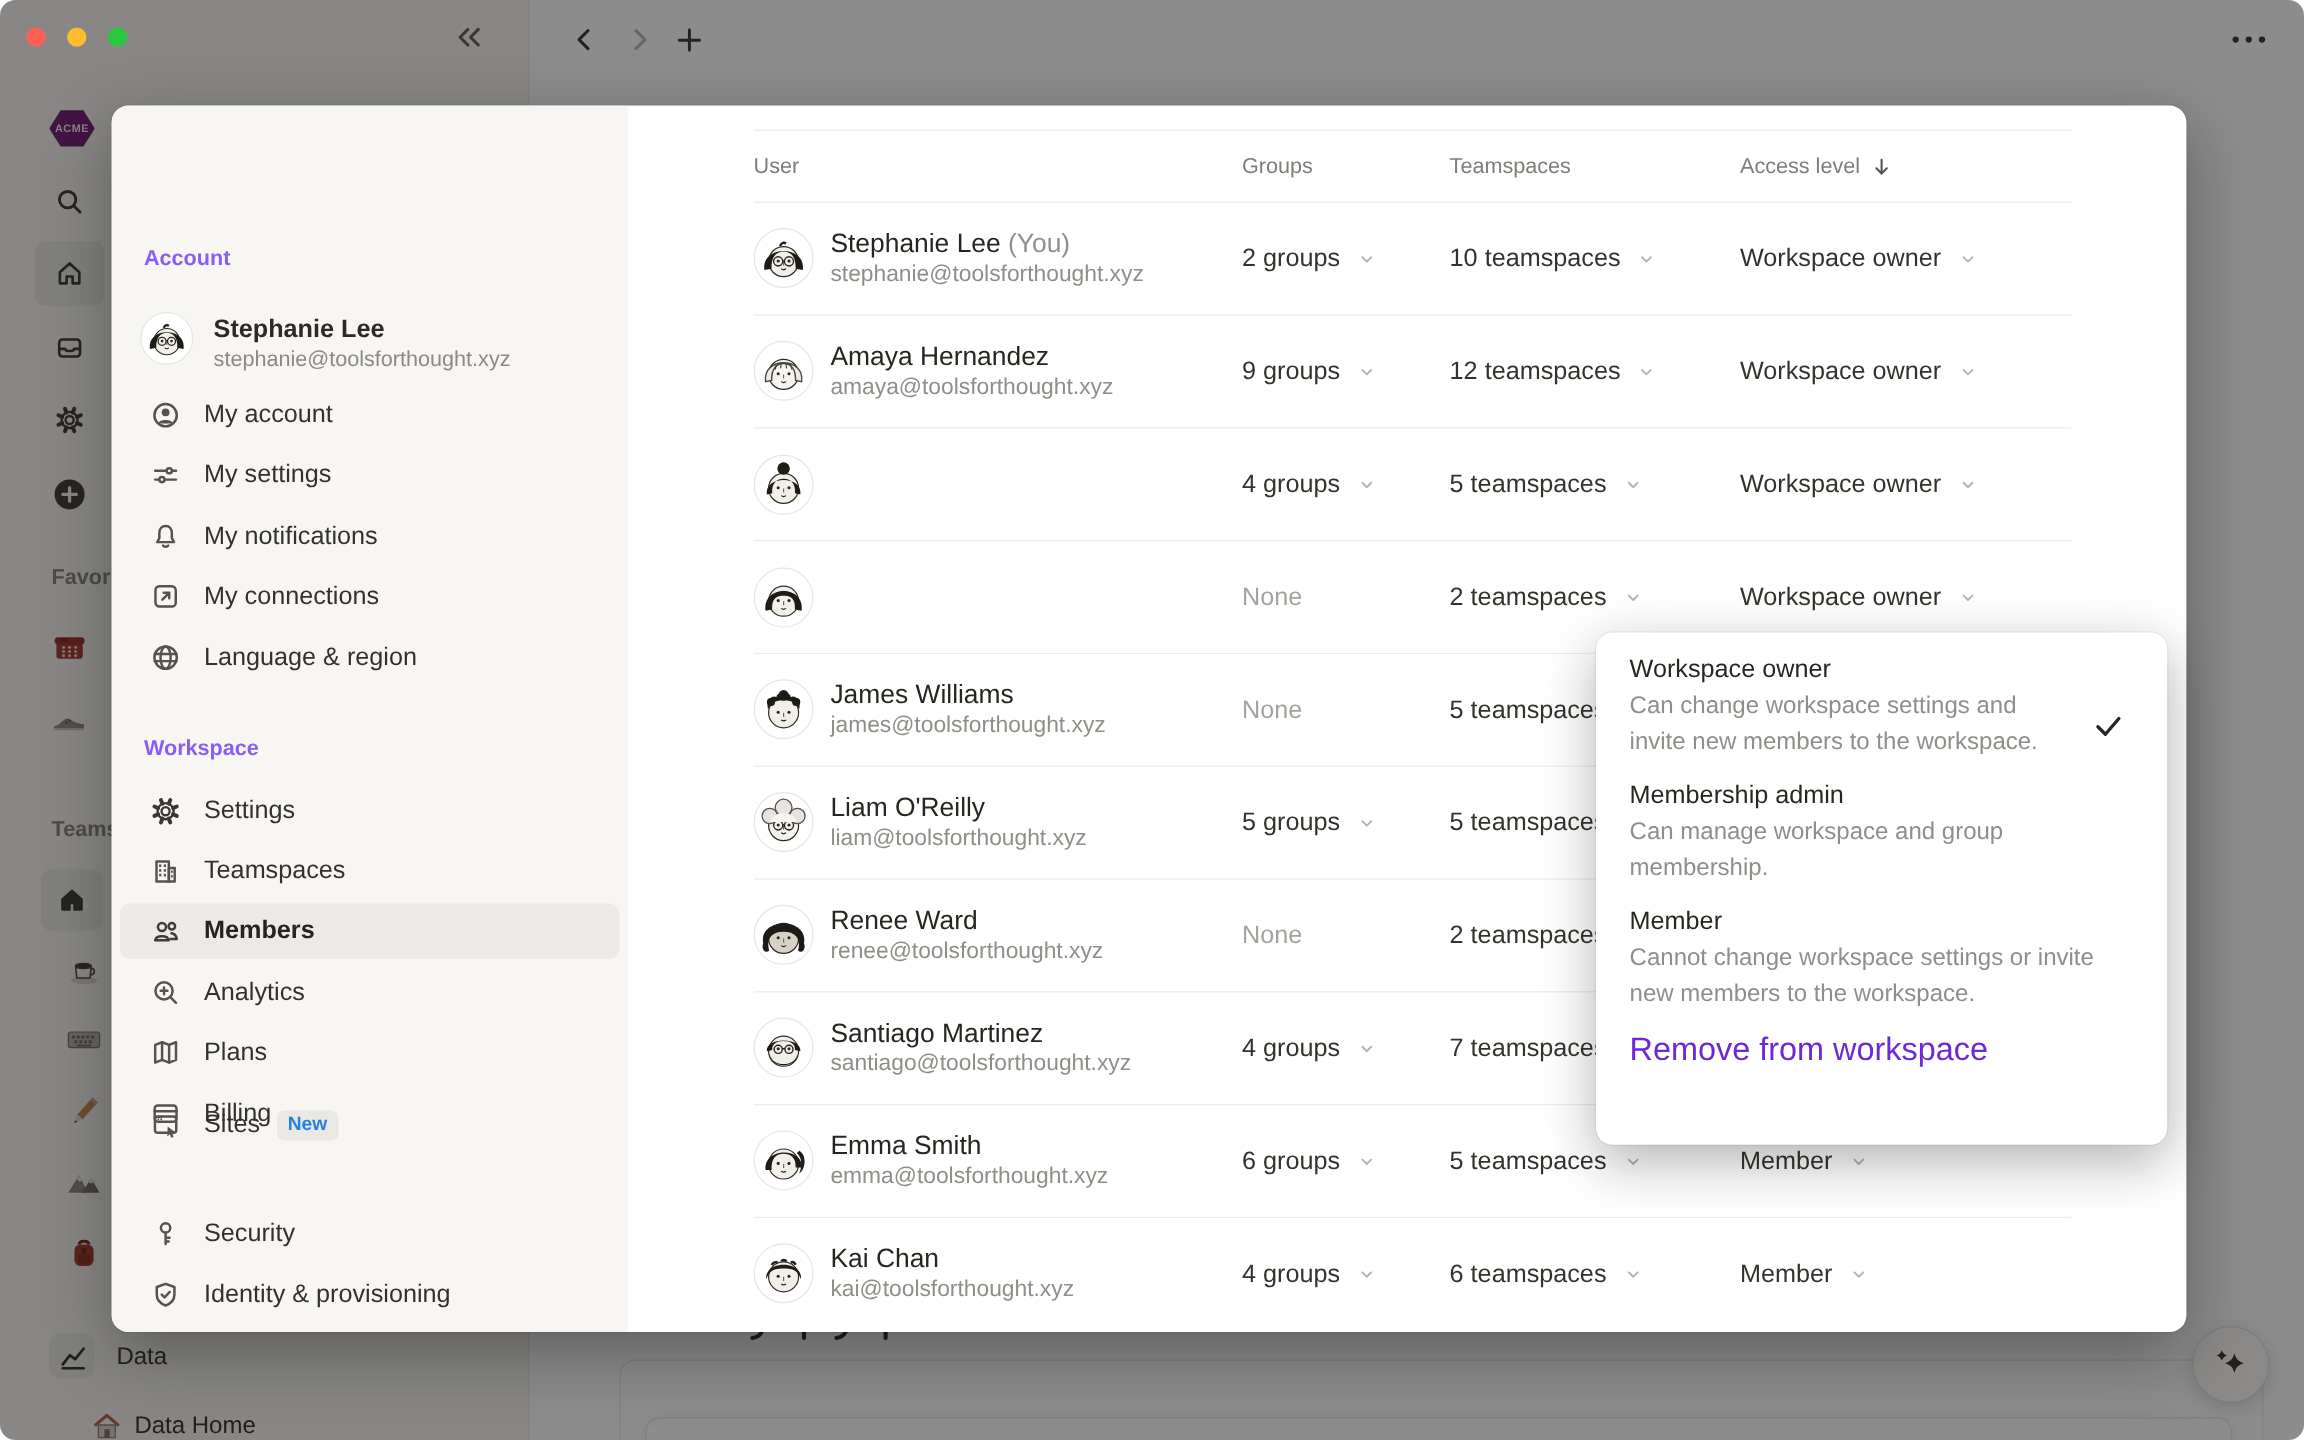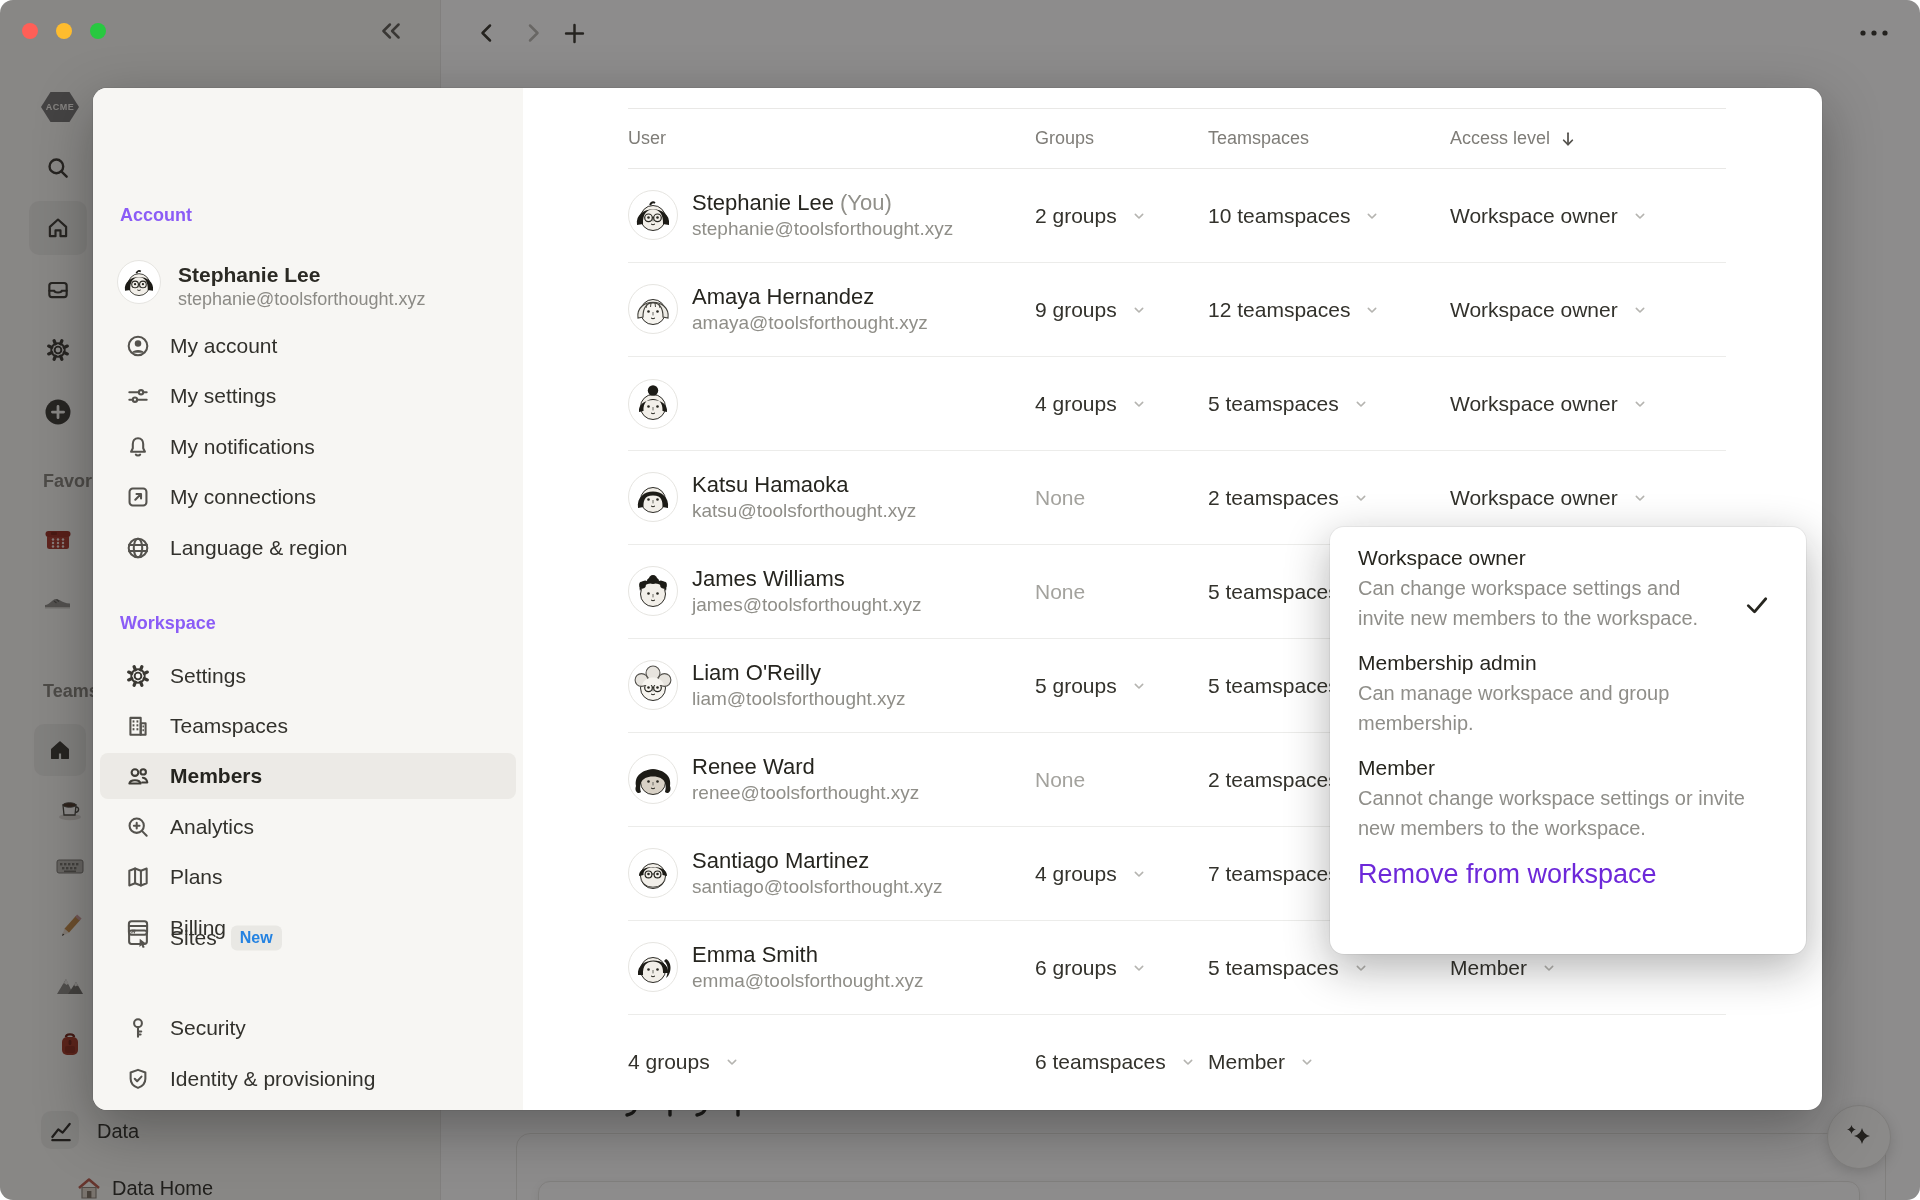--- a/index.html
+++ b/index.html
@@ -69,21 +69,21 @@
   .opt-remove{font-size:27px;color:#6d28d9;line-height:30px;margin-top:16px;}
   svg{display:block;}
 </style>
 </head>
 <body>
 
 <div id="window">
 
   <div id="underlay">
     <div id="app-sidebar">
-        <div class="abs" style="left: 41px; top: 91px; width: 38px; height: 32px; background: #737373; display: flex; align-items: center; justify-content: center; color: rgb(239, 237, 232); font-size: 9px; font-weight: 700; letter-spacing: 0.5px; clip-path: polygon(25% 3%, 75% 3%, 100% 50%, 75% 97%, 25% 97%, 0px 50%);">ACME</div>
+        <div class="abs" style="left: 41px; top: 91px; width: 38px; height: 32px; background: #701a75; display: flex; align-items: center; justify-content: center; color: rgb(239, 237, 232); font-size: 9px; font-weight: 700; letter-spacing: 0.5px; clip-path: polygon(25% 3%, 75% 3%, 100% 50%, 75% 97%, 25% 97%, 0px 50%);">ACME</div>
         <div class="sb-item" style="left: 45px; top: 155px;">
           <svg width="26" height="26" viewBox="0 0 24 24" fill="none" stroke="#3a3832" stroke-width="2.2" stroke-linecap="round" stroke-linejoin="round">
             <circle cx="10.5" cy="10.5" r="6.3"></circle>
             <path d="M15.3 15.3 L20 20"></path>
           </svg>
         </div>
         <div class="sb-box" style="left: 29px; top: 201px; width: 58px; height: 54px;"></div>
         <div class="sb-item" style="left: 45px; top: 215px;">
           <svg width="26" height="26" viewBox="0 0 24 24" fill="none" stroke="#3a3832" stroke-width="2" stroke-linecap="round" stroke-linejoin="round">
             <path d="M4.5 11 L12 4.2 L19.5 11 V19.5 H14.3 V14.2 H9.7 V19.5 H4.5 Z"></path>
@@ -607,24 +607,20 @@
               <div class="avatar" style="width: 50px; height: 50px; flex: 0 0 auto;">
                 <svg width="48" height="48" viewBox="0 0 48 48">
                   <circle cx="24" cy="27" r="12.5" fill="#f2efe9" stroke="#2c2b26" stroke-width="1"></circle>
                   <circle cx="19.5" cy="26.5" r="1.3" fill="#26251f"></circle>
                   <circle cx="28.5" cy="26.5" r="1.3" fill="#26251f"></circle>
                   <path d="M22 33 q2 1.6 4 0" stroke="#26251f" stroke-width="1" fill="none"></path>
                   <path d="M24 27 v3.4" stroke="#6b6a64" stroke-width="1" fill="none"></path>
                   <path d="M9 35 C6 13 42 13 39 35 L33.5 34 C33.5 29 33.5 22.5 24 22.5 C14.5 22.5 14.5 29 14.5 34 Z" fill="#1c1b16"></path>
                 </svg>
               </div>
-              <div>
-                <div class="uname">Katsu Hamaoka</div>
-                <div class="uemail">katsu@toolsforthought.xyz</div>
-              </div>
             </div>
             <div class="dcell none">
               <span>None</span>
             </div>
             <div class="dcell">
               <span>2 teamspaces</span>
               <span>
                 <svg width="16" height="16" viewBox="0 0 24 24" fill="none" stroke="#b5b4b0" stroke-width="2.4" stroke-linecap="round" stroke-linejoin="round">
                   <path d="M6.5 9.5 L12 15 L17.5 9.5"></path>
                 </svg>
@@ -824,20 +820,37 @@
             <div class="dcell">
               <span>Member</span>
               <span>
                 <svg width="16" height="16" viewBox="0 0 24 24" fill="none" stroke="#b5b4b0" stroke-width="2.4" stroke-linecap="round" stroke-linejoin="round">
                   <path d="M6.5 9.5 L12 15 L17.5 9.5"></path>
                 </svg>
               </span>
             </div>
           </div>
           <div class="trow mrow">
+            <div class="ucell">
+              <div class="avatar" style="width: 50px; height: 50px; flex: 0 0 auto;">
+                <svg width="48" height="48" viewBox="0 0 48 48">
+                  <circle cx="24" cy="27" r="12.5" fill="#f2efe9" stroke="#2c2b26" stroke-width="1"></circle>
+                  <circle cx="19.5" cy="26.5" r="1.3" fill="#26251f"></circle>
+                  <circle cx="28.5" cy="26.5" r="1.3" fill="#26251f"></circle>
+                  <path d="M22 33 q2 1.6 4 0" stroke="#26251f" stroke-width="1" fill="none"></path>
+                  <path d="M24 27 v3.4" stroke="#6b6a64" stroke-width="1" fill="none"></path>
+                  <path d="M9.5 29 C8 13 40 13 38.5 29 C35.5 22 33 20 24 20 C15 20 12.5 22 9.5 29 Z" fill="#1c1b16"></path>
+                  <path d="M14 17 q2-3 5-2 M22 14 q2-2 4.5 0 M30 15 q2.5-1 4 2" stroke="#1c1b16" stroke-width="2" fill="none"></path>
+                </svg>
+              </div>
+              <div>
+                <div class="uname">Kai Chan</div>
+                <div class="uemail">kai@toolsforthought.xyz</div>
+              </div>
+            </div>
             <div class="dcell">
               <span>4 groups</span>
               <span>
                 <svg width="16" height="16" viewBox="0 0 24 24" fill="none" stroke="#b5b4b0" stroke-width="2.4" stroke-linecap="round" stroke-linejoin="round">
                   <path d="M6.5 9.5 L12 15 L17.5 9.5"></path>
                 </svg>
               </span>
             </div>
             <div class="dcell">
               <span>6 teamspaces</span>

